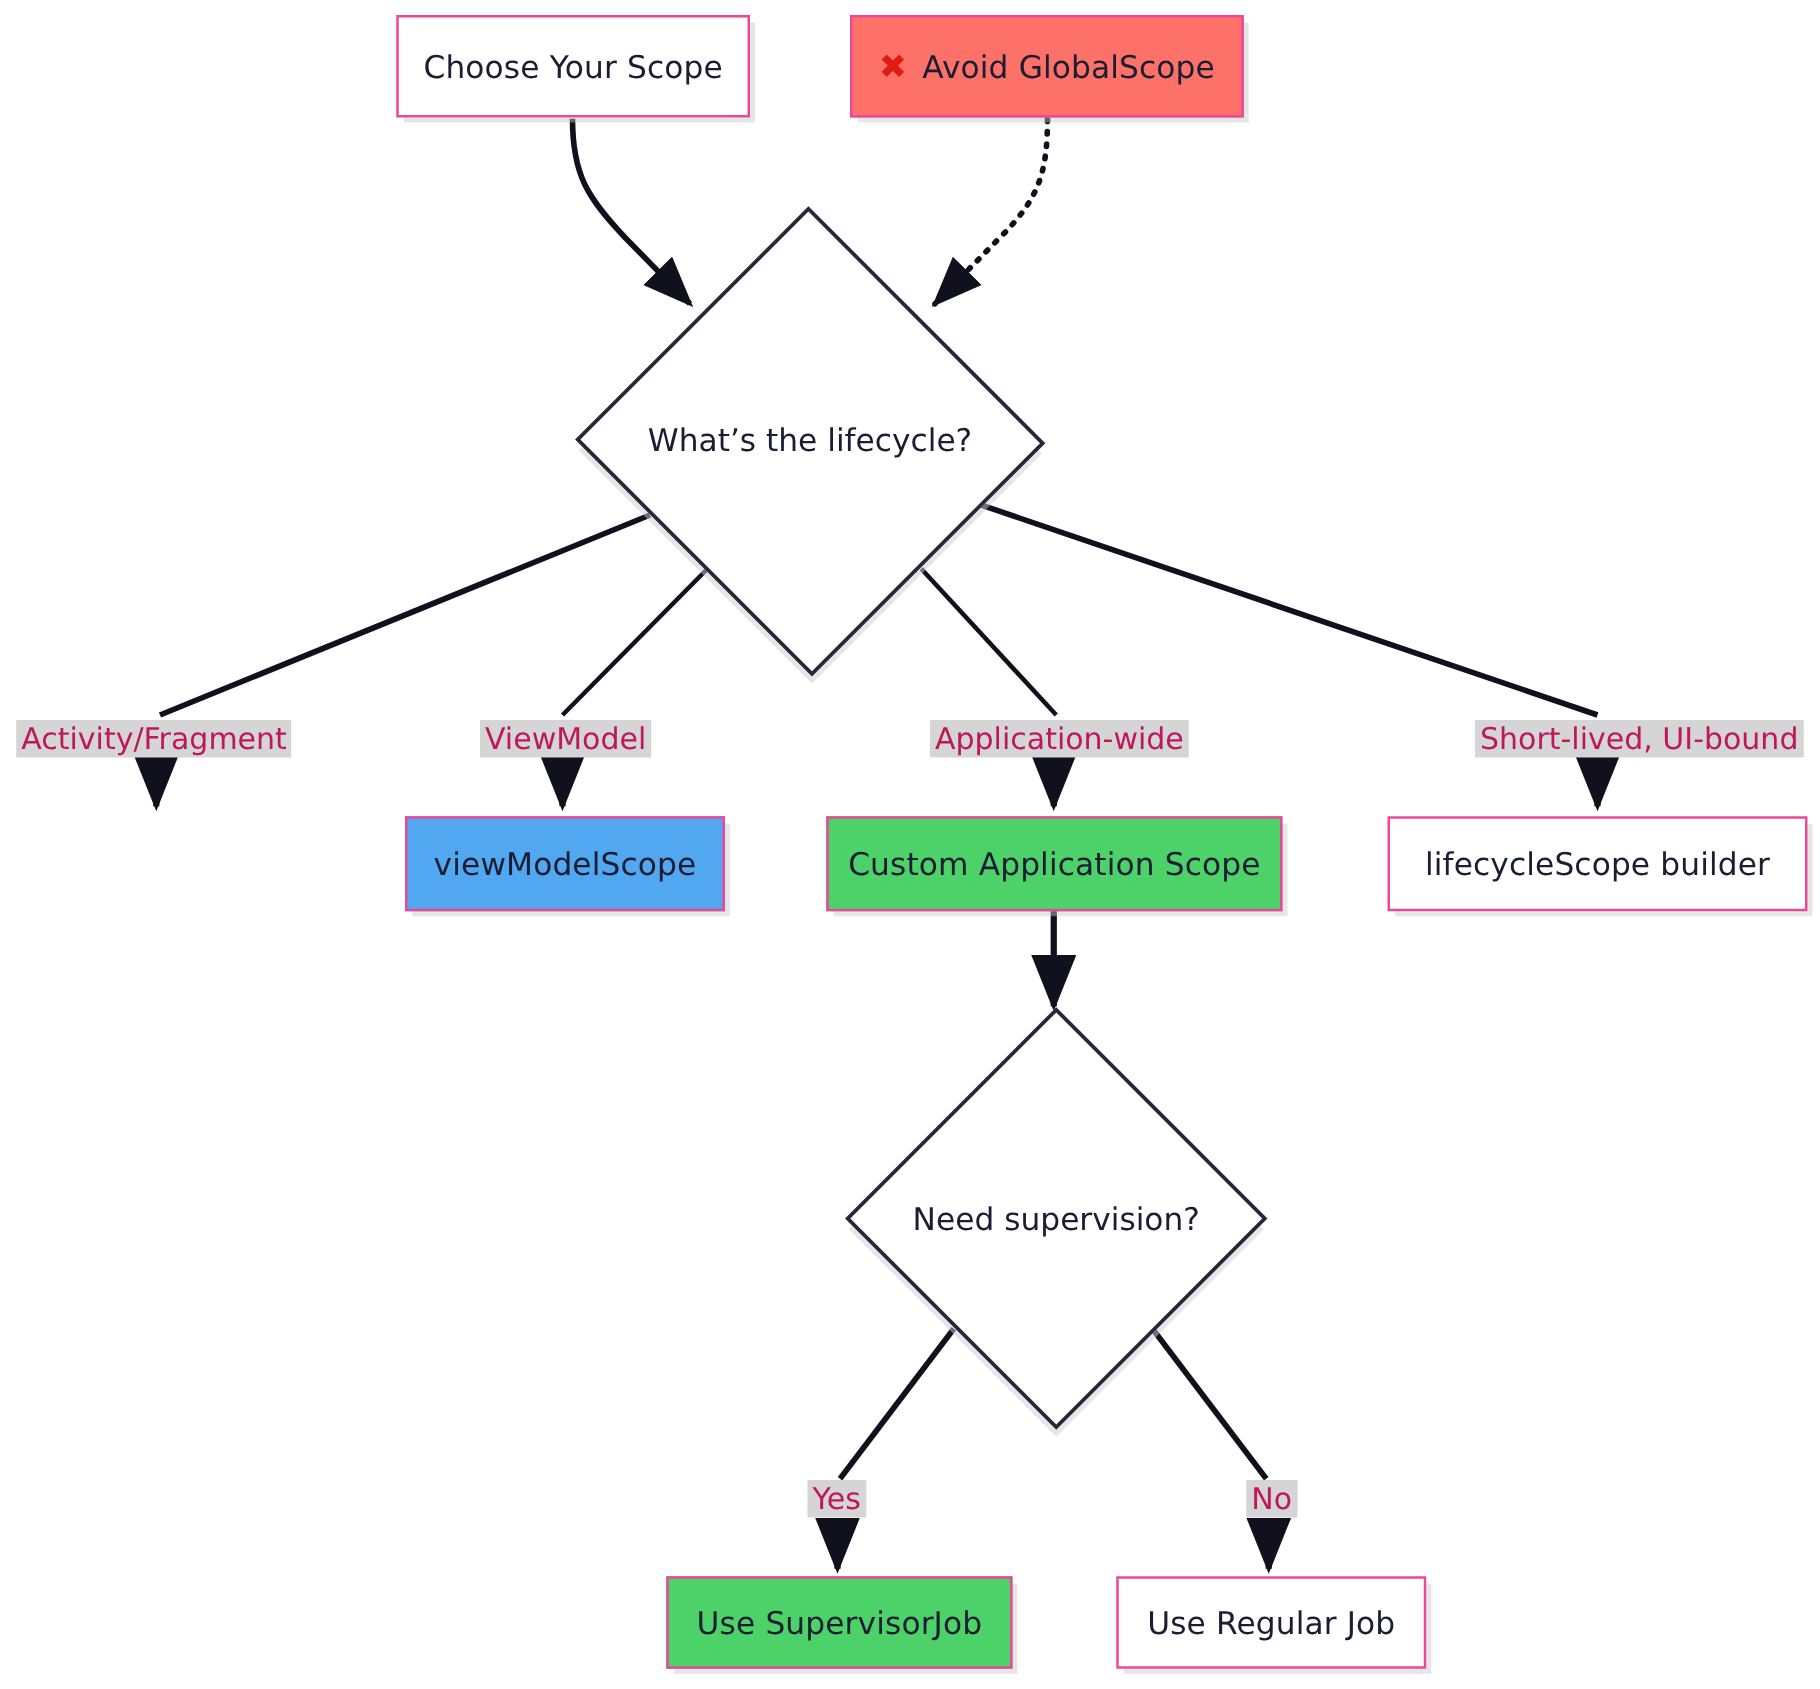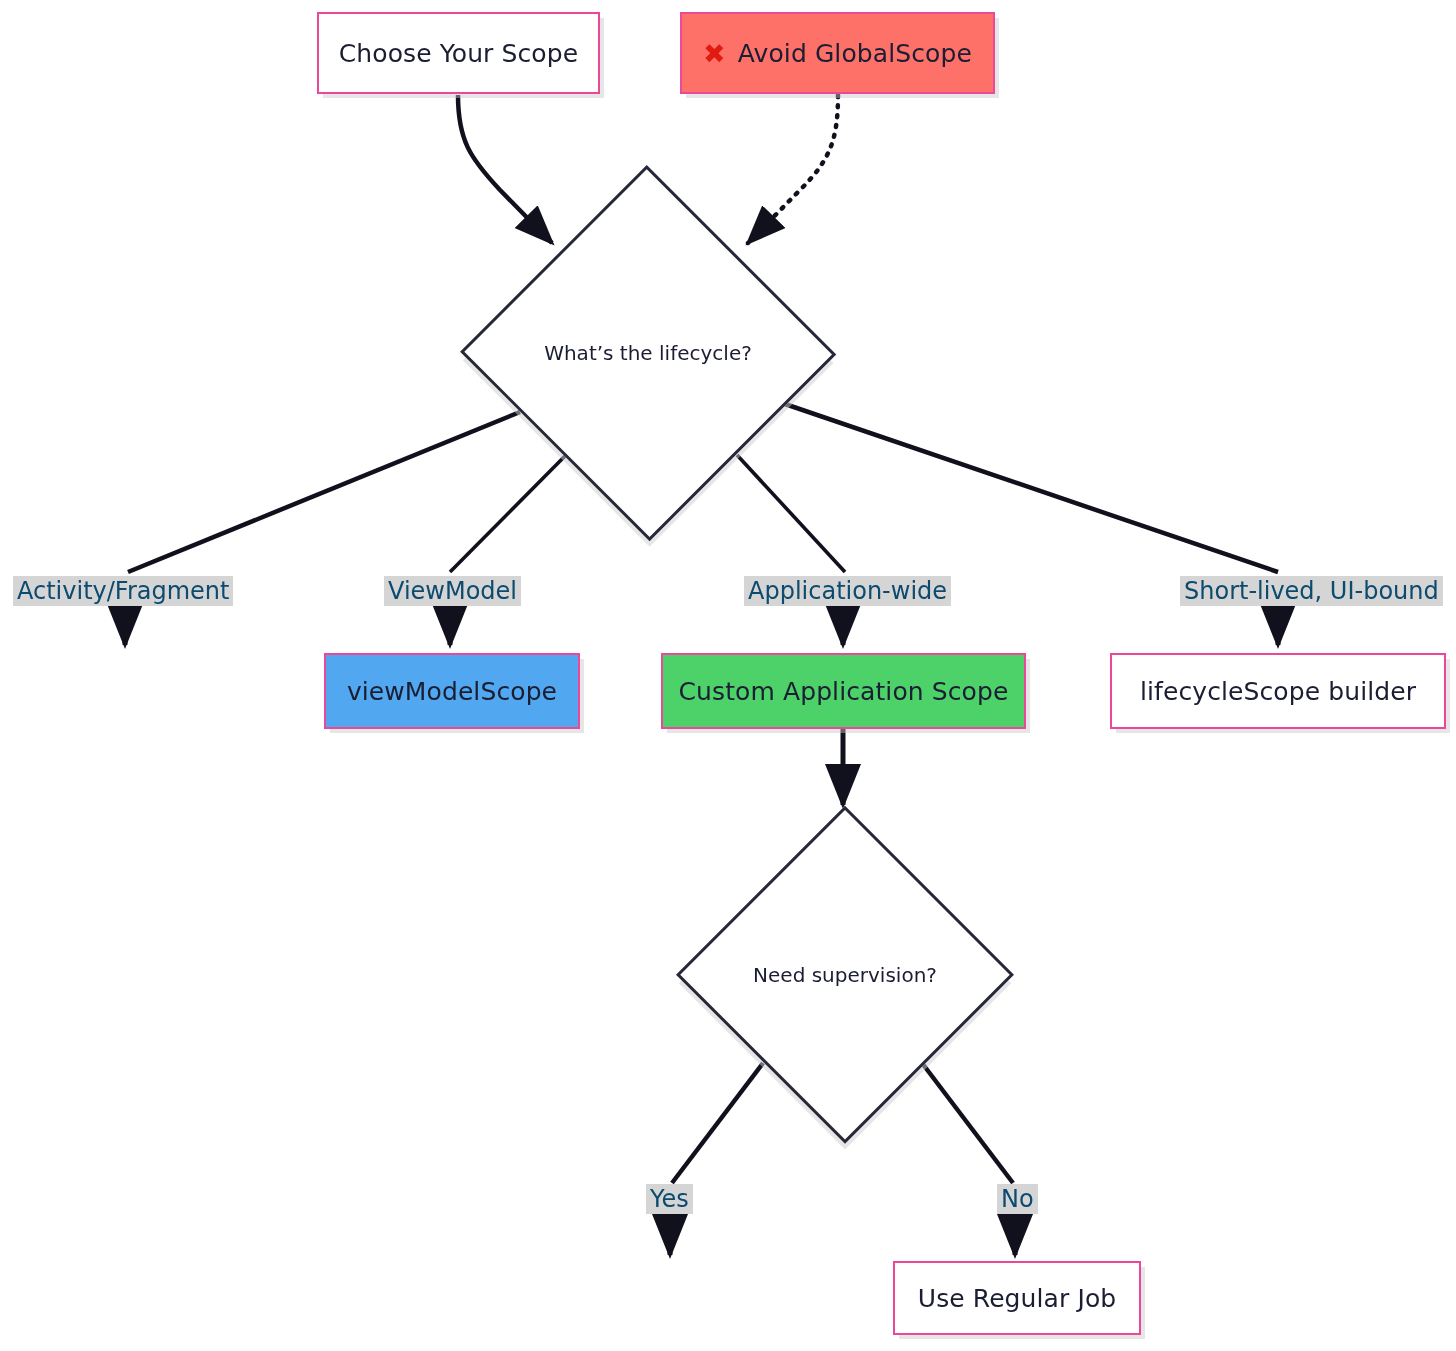--- a/index.html
+++ b/index.html
@@ -61,28 +61,28 @@
   .diamond .dlabel {
     position: absolute;
     left: 0;
     top: 0;
     width: 100%;
     height: 100%;
     display: flex;
     align-items: center;
     justify-content: center;
     color: #1b1e33;
-    font-size: 20px;
+    font-size: 25px;
     white-space: nowrap;
   }
 
   .edge-label {
     position: absolute;
     background: #d5d5d5;
-    color: #0c4a6e;
+    color: #be185d;
     font-size: 24px;
     line-height: 1.18;
     padding: 1px 4px;
     white-space: nowrap;
     box-sizing: border-box;
   }
 
   .xmark {
     color: #e01b12;
     font-size: 27px;
@@ -172,18 +172,21 @@
 
   <div class="diamond" style="left:680px; top:810px; width:330px; height:330px;">
     <div class="shape"></div>
     <div class="dlabel">Need supervision?</div>
   </div>
 
   <div class="edge-label" style="left:646px; top:1184px;"><span>Yes</span></div>
 
   <div class="edge-label" style="left:997px; top:1184px;"><span>No</span></div>
 
+  <div class="node green" style="left:533px; top:1261px; width:277px; height:74px;">
+    <span class="txt">Use SupervisorJob</span>
+  </div>
 
   <div class="node" style="left:893px; top:1261px; width:248px; height:74px;">
     <span class="txt">Use Regular Job</span>
   </div>
 
 </div>
 
 </body></html>

